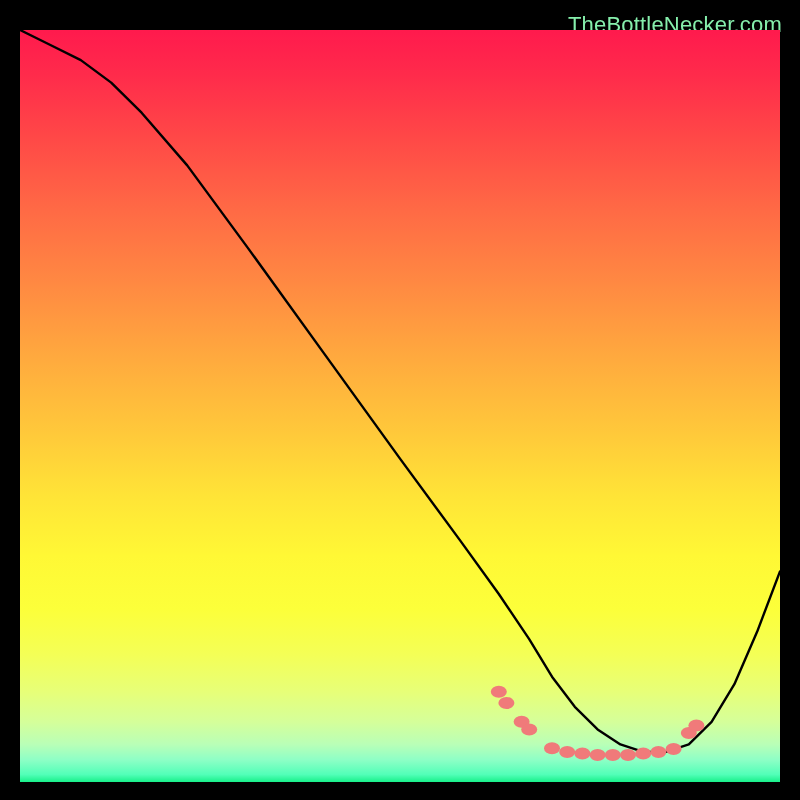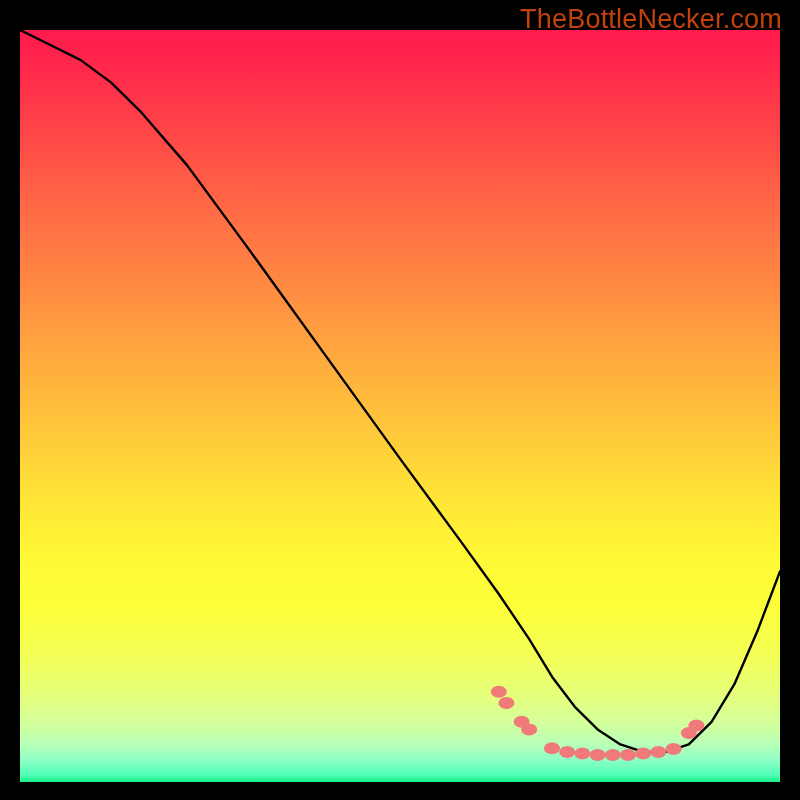--- a/index.html
+++ b/index.html
@@ -59,24 +59,24 @@
     stroke: #000;
     stroke-width: 2.4;
     stroke-linecap: round;
     stroke-linejoin: round;
   }
   .bead {
     fill: #f07a7a;
   }
   .watermark {
     position: absolute;
-    top: 4px;
+    top: 12px;
     right: 18px;
-    color: #c2410c;
-    font-size: 27px;
+    color: #86efac;
+    font-size: 22px;
     letter-spacing: 0.2px;
     user-select: none;
   }
 </style>
 </head>
 <body>
 
 <div class="frame">
 
   <div class="watermark">TheBottleNecker.com</div>

